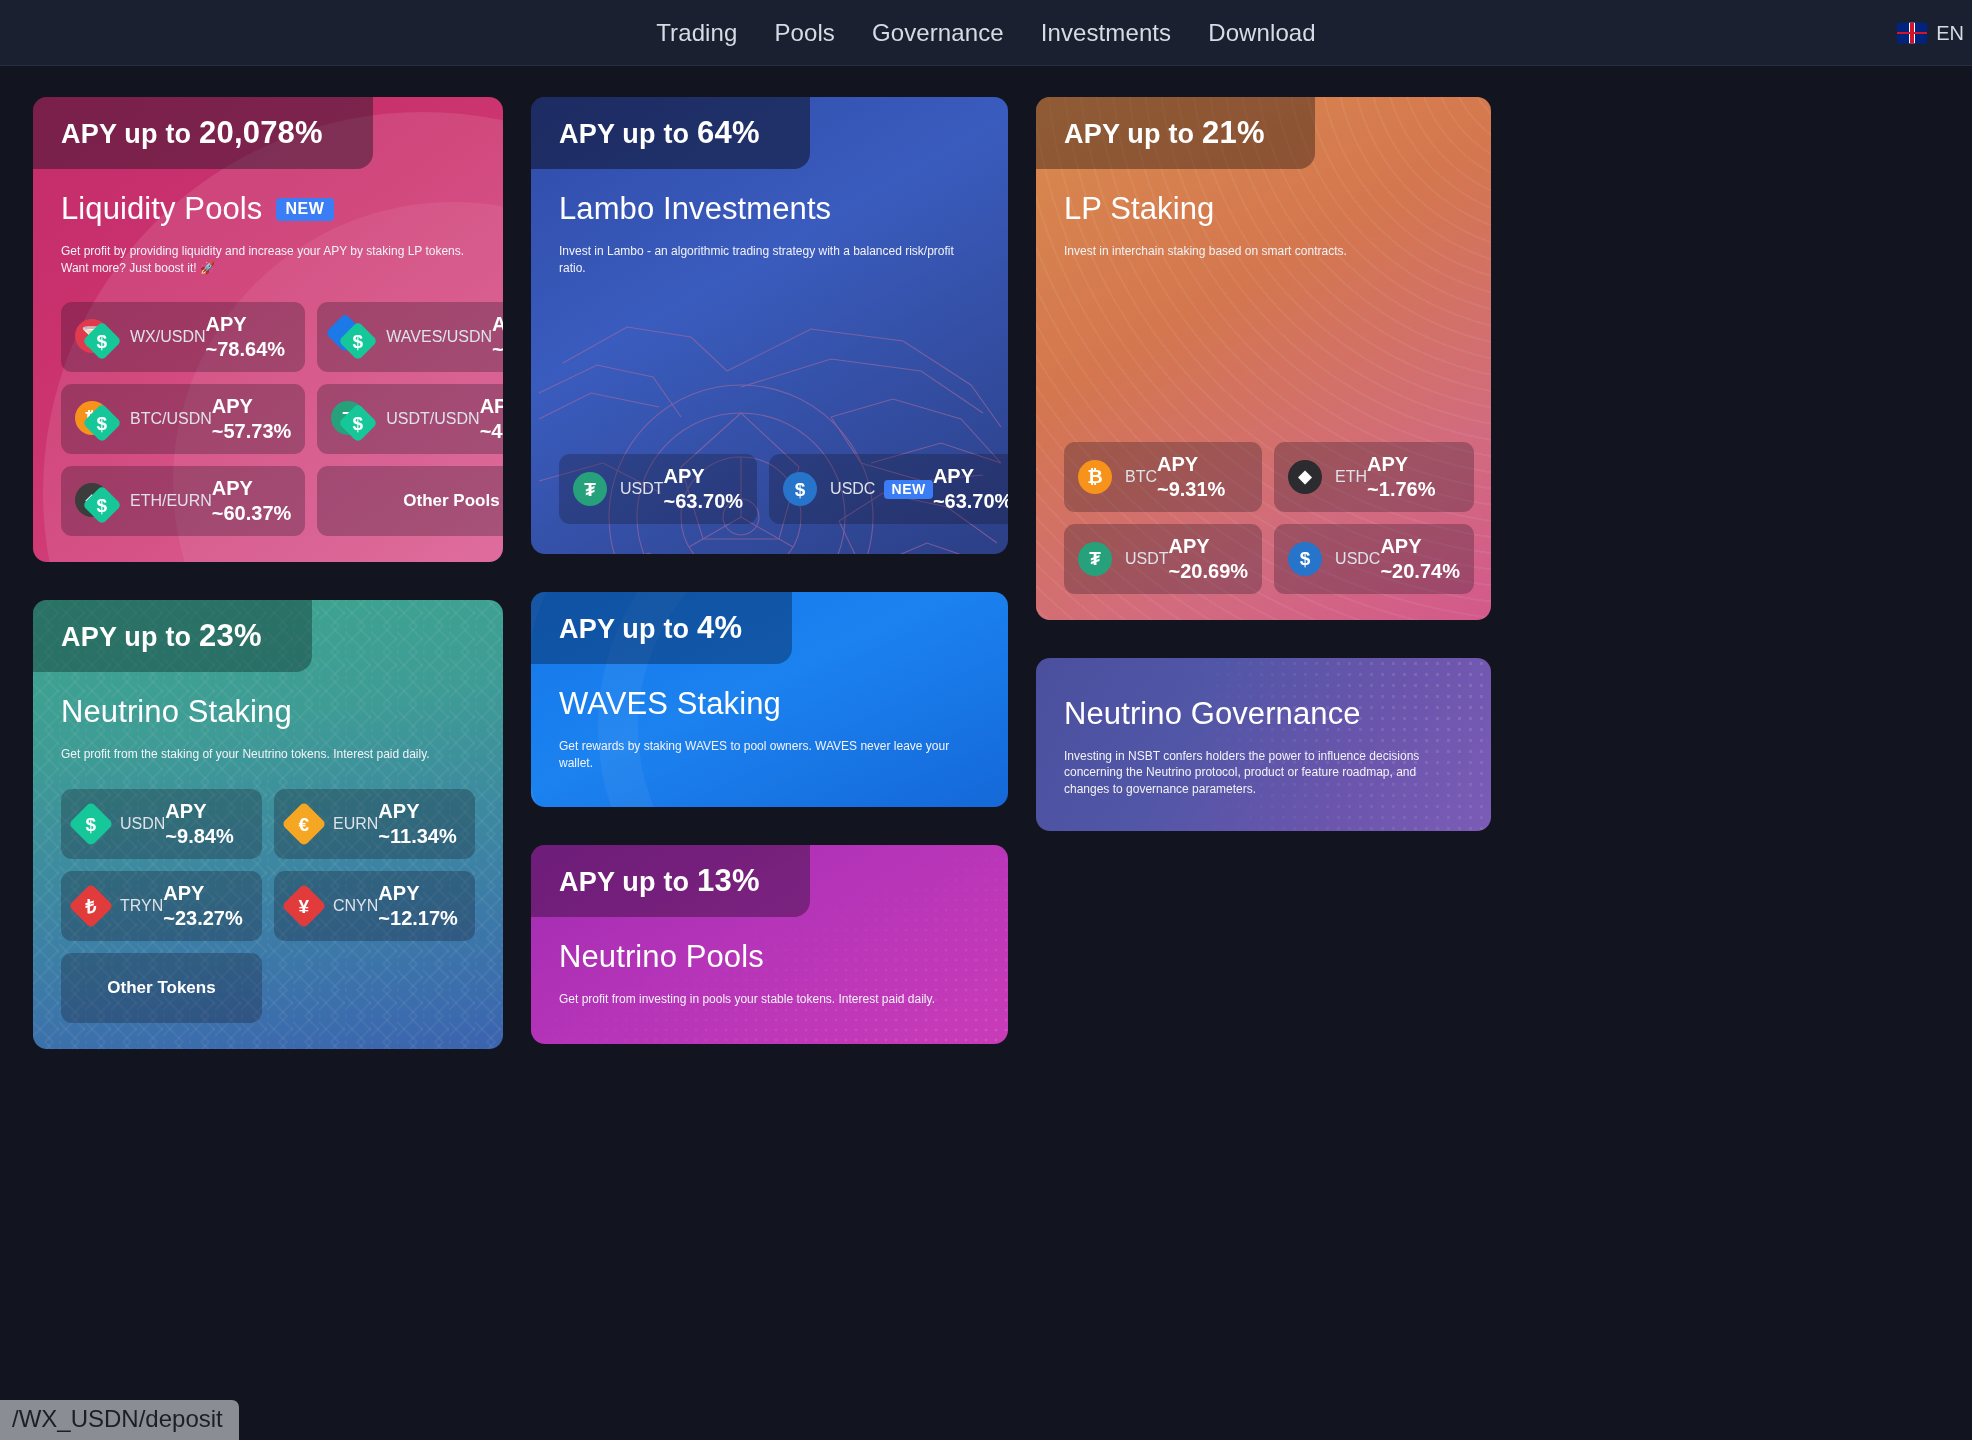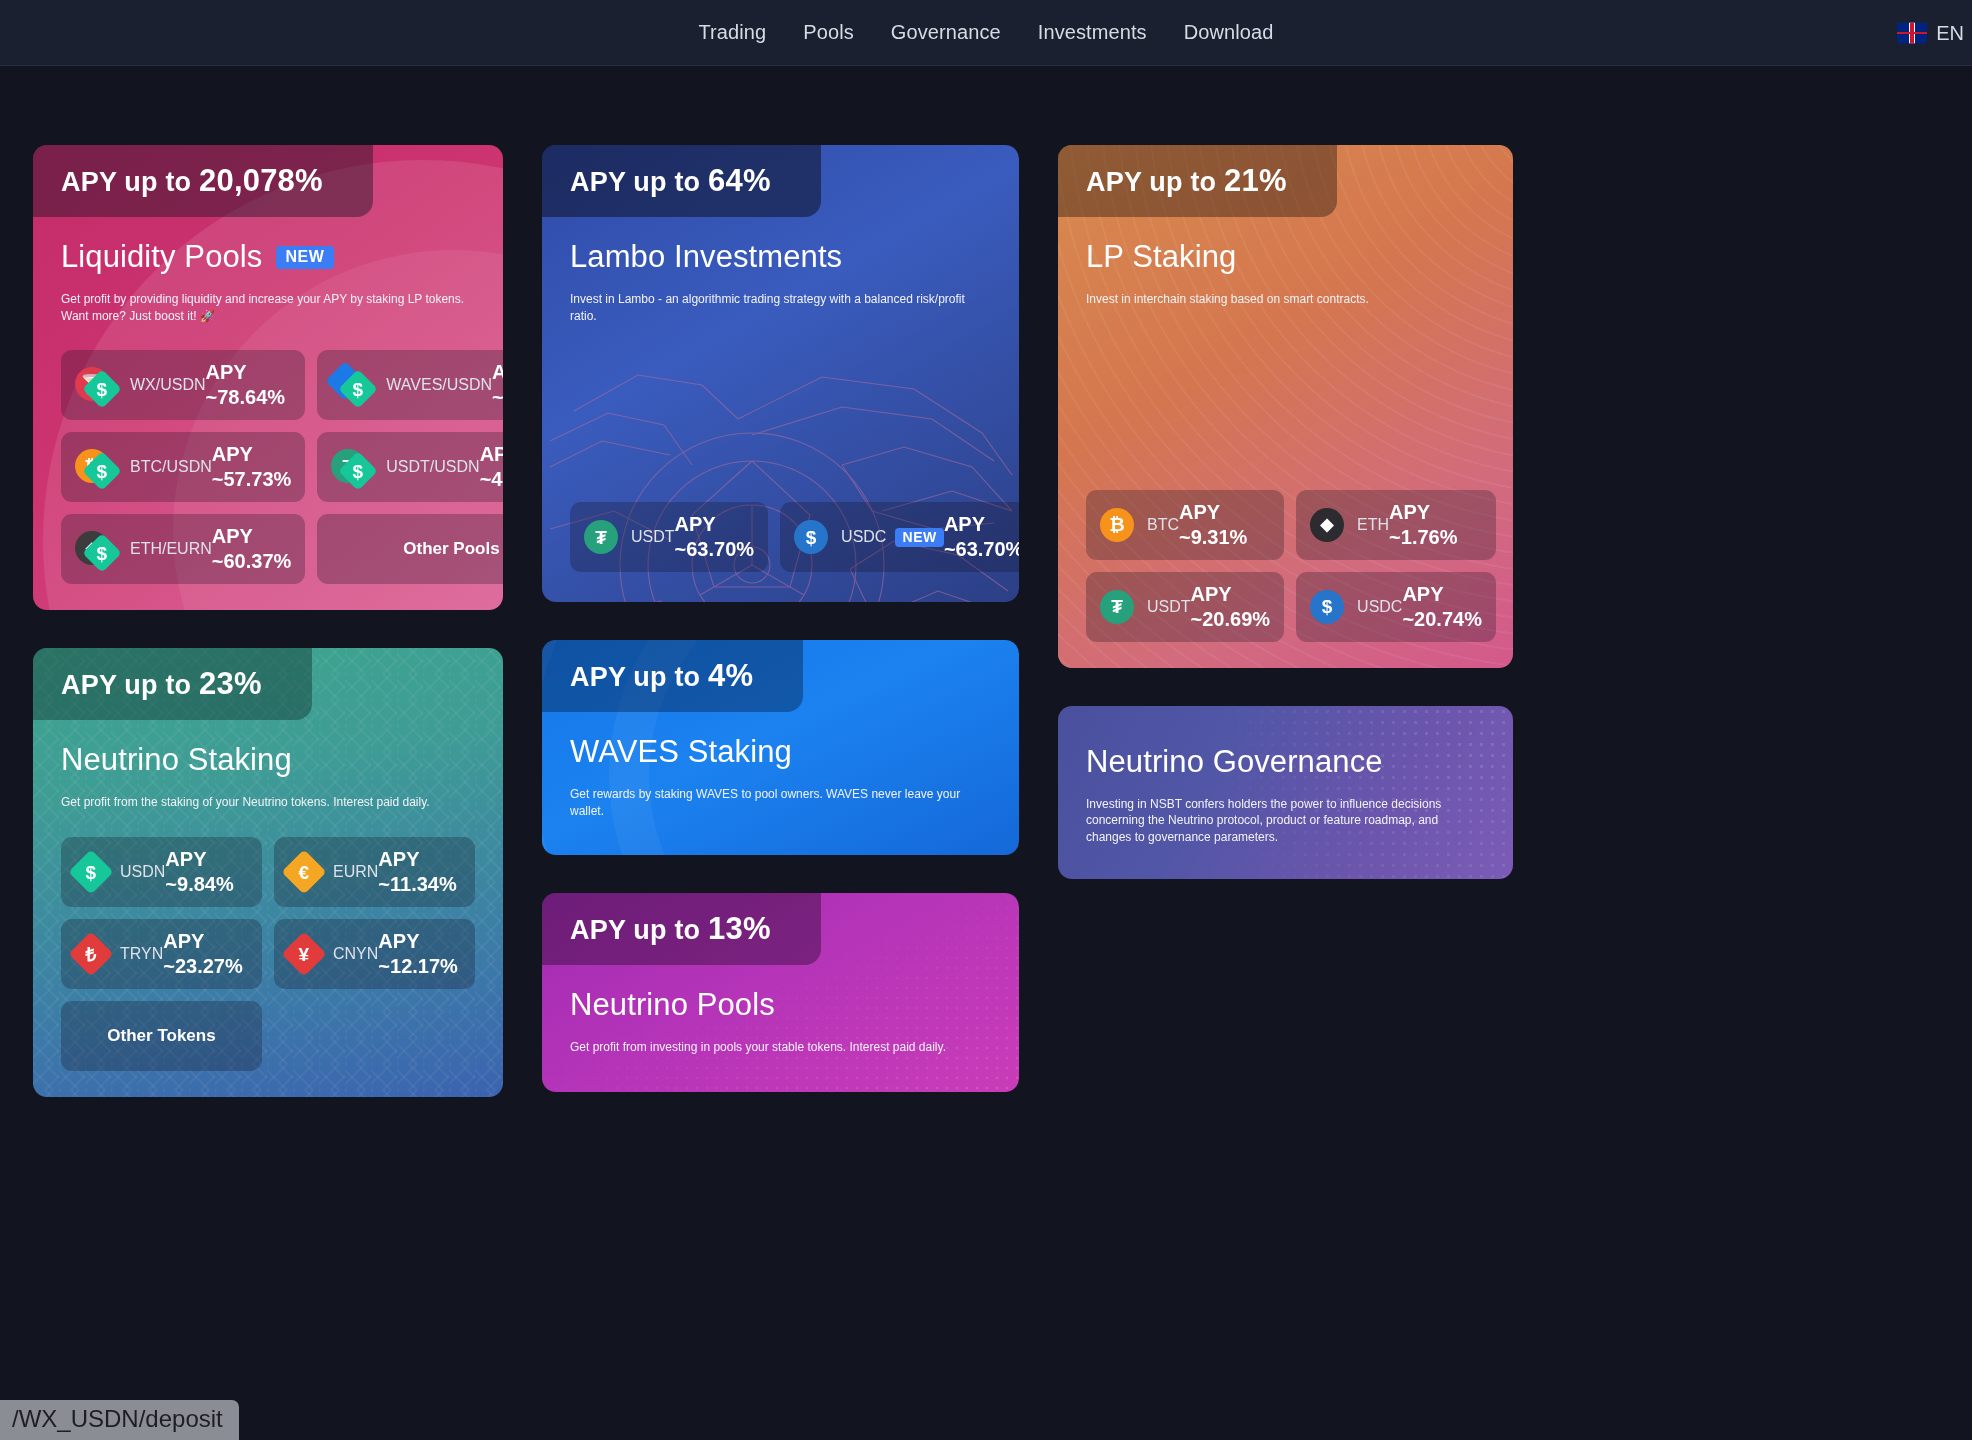--- a/index.html
+++ b/index.html
@@ -16,21 +16,21 @@
     height: 66px;
     background: #1b2030;
     display: flex;
     align-items: center;
     justify-content: center;
     border-bottom: 1px solid #272d40;
   }
   .nav { display: flex; gap: 37px; align-items: center; }
   .nav-item {
     color: #d7dbe4;
-    font-size: 20px;
+    font-size: 24px;
     letter-spacing: .1px;
     cursor: pointer;
     white-space: nowrap;
   }
   .lang {
     position: absolute;
     right: 8px; top: 50%;
     transform: translateY(-50%);
     display: flex; align-items: center; gap: 9px;
     color: #d7dbe4; font-size: 20px;
@@ -54,23 +54,22 @@
     background:
       linear-gradient(to bottom, transparent 46%, #cf142b 46%, #cf142b 54%, transparent 54%),
       linear-gradient(to right, transparent 44%, #cf142b 44%, #cf142b 56%, transparent 56%);
   }
 
   
   .page { padding: 31px 33px 0 33px; }
   .grid {
     display: grid;
     grid-template-columns: 470px 477px 455px;
-    gap: 38px 39px;
+    gap: 38px 28px;
     align-items: start;
-    margin-top: 48px;
   }
   .col { display: flex; flex-direction: column; gap: 38px; }
 
   
   .card {
     position: relative;
     border-radius: 14px;
     overflow: hidden;
     cursor: pointer;
     isolation: isolate;

